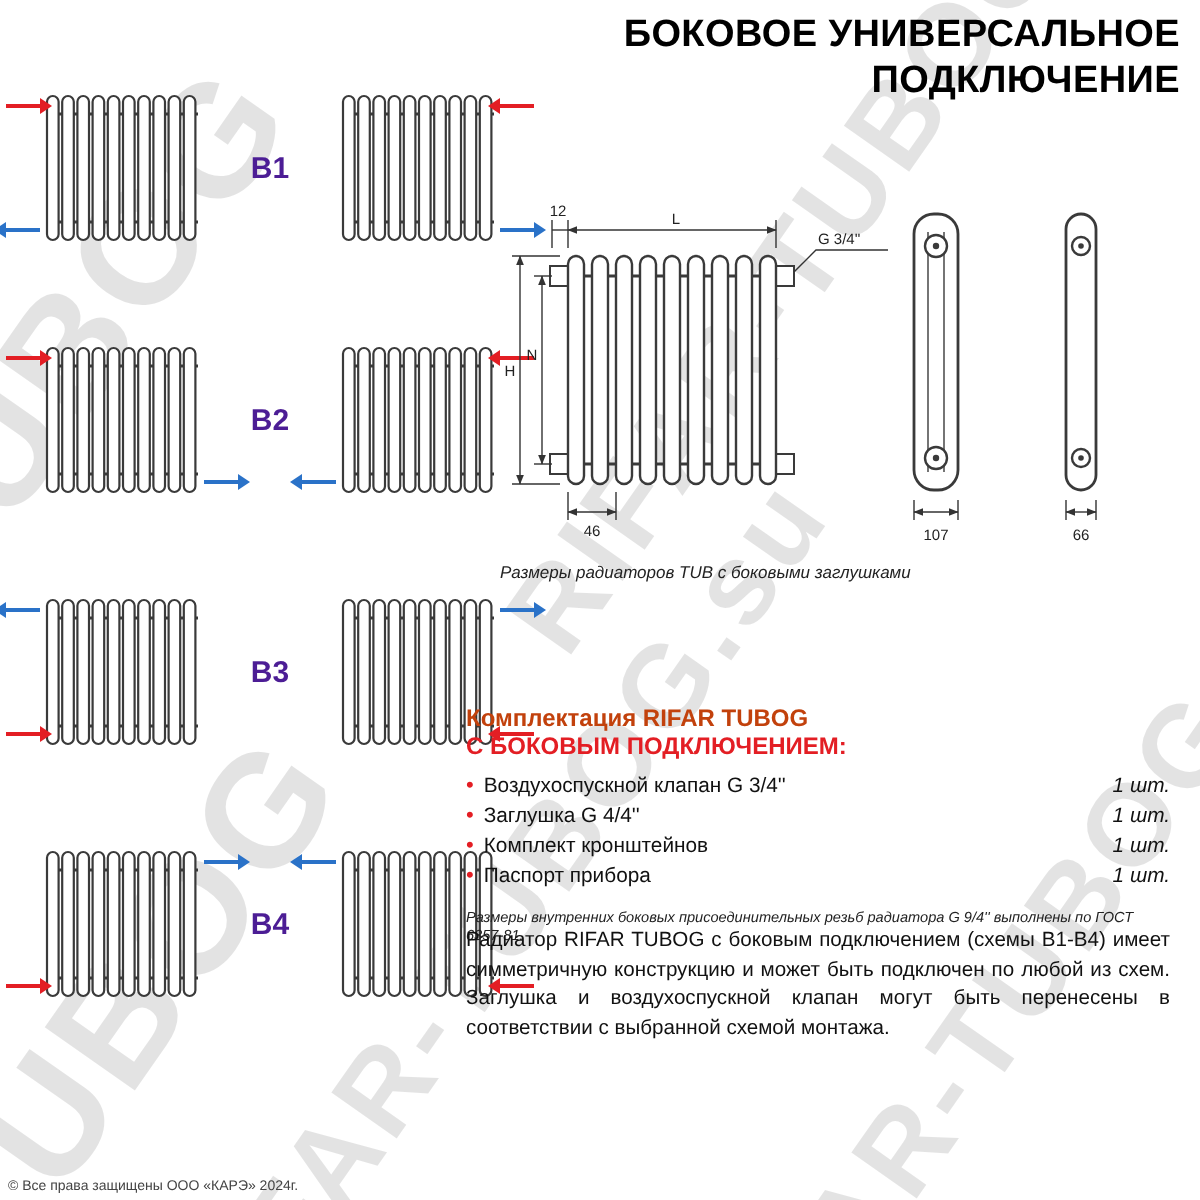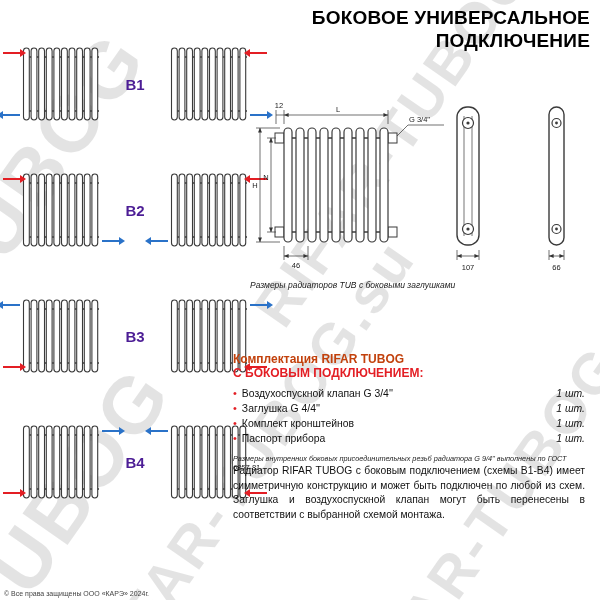--- a/index.html
+++ b/index.html
@@ -38,21 +38,21 @@
   .bottom-left{left:-19px;bottom:6px;}
   .top-right{right:-19px;top:6px;}
   .bottom-right{right:-19px;bottom:6px;}
   
   .front-view{position:absolute;left:250px;top:100px;z-index:2;}
   .caption{font-size:8.5px;font-style:italic;color:#222;margin-top:2px;width:210px;}
   svg text{font-family:"Liberation Sans","DejaVu Sans",sans-serif;}
   .dim-t{font-size:7.5px;fill:#222;}
   .side-view{position:absolute;top:104px;z-index:2;}
   .sv1{left:445px;}
-  .sv2{left:538px;}
+  .sv2{left:522px;}
   
   .kit{position:absolute;left:233px;top:352px;width:352px;z-index:2;}
   .kit-h1{font-size:12px;font-weight:bold;color:#c2410c;}
   .kit-h2{font-size:12px;font-weight:bold;color:var(--red);}
   .kit-list{margin-top:6px;}
   .kit-item{display:flex;align-items:baseline;font-size:10.4px;line-height:14px;}
   .bullet{color:var(--red);margin-right:5px;font-size:11px;}
   .kit-qty{margin-left:auto;font-style:italic;}
   .kit-note{margin-top:8px;font-size:7.3px;font-style:italic;color:#222;}
   

